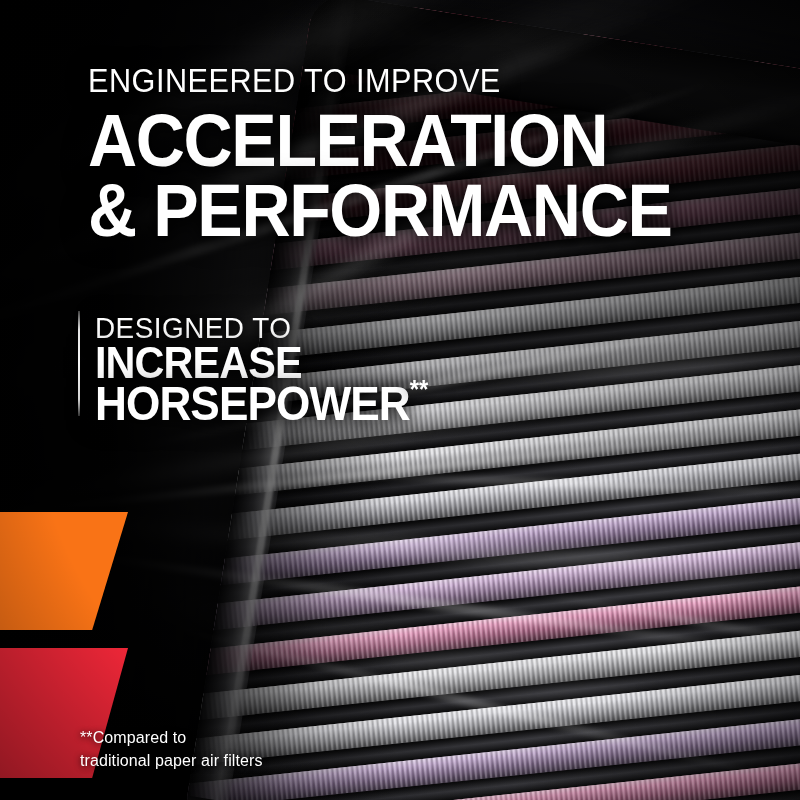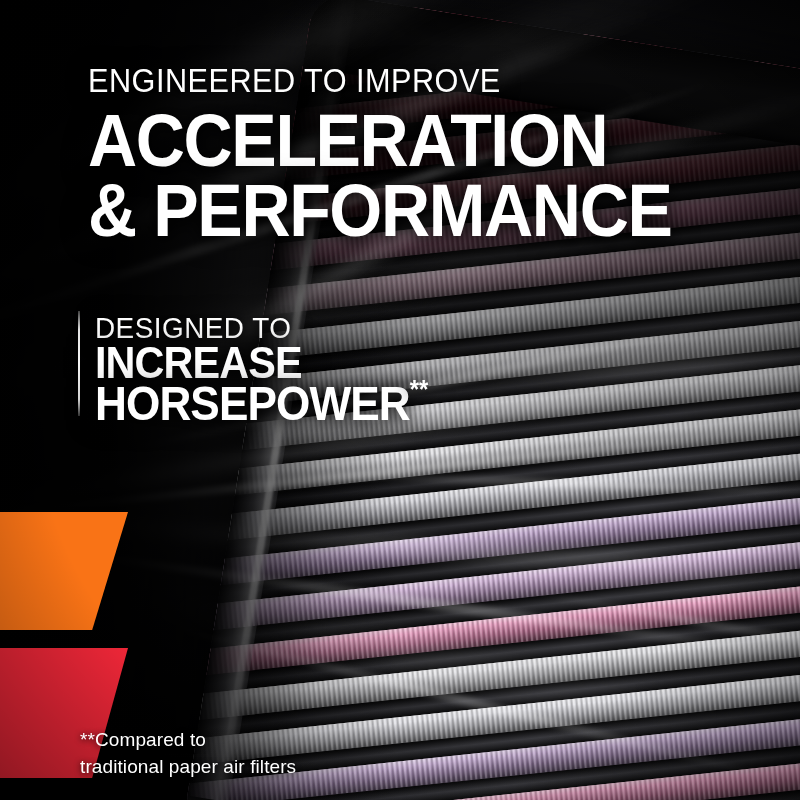--- a/index.html
+++ b/index.html
@@ -197,21 +197,21 @@
     vertical-align: 22px;
     letter-spacing: 0;
     font-weight: 700;
   }
 
   #footnote {
     position: absolute;
     left: 80px;
     top: 727px;
     color: #ffffff;
-    font-size: 19px;
+    font-size: 16px;
     line-height: 1.42;
     font-weight: 400;
     letter-spacing: .1px;
     text-shadow: 0 1px 6px rgba(0,0,0,.95);
     white-space: pre-line;
   }
 </style>
 </head>
 <body>
 

